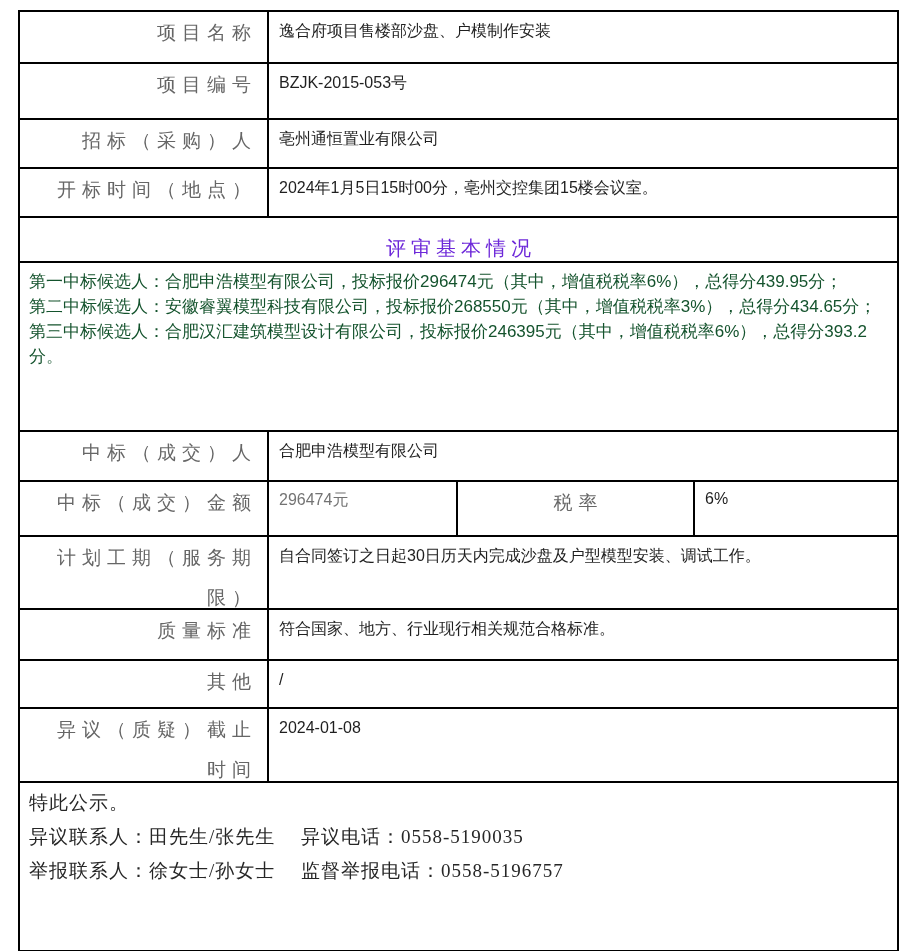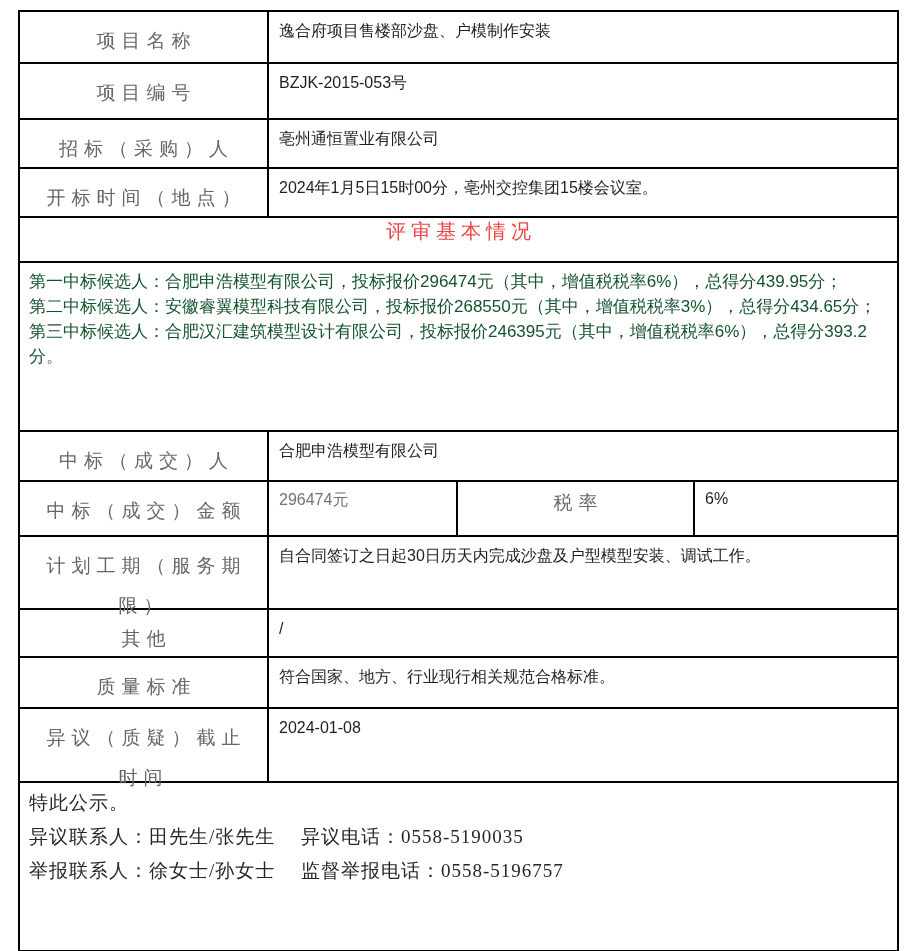--- a/index.html
+++ b/index.html
@@ -20,28 +20,28 @@
   .row {
     display: flex;
     border-bottom: 2px solid #000;
   }
   .row:last-child { border-bottom: none; }
 
   .label-cell {
     width: 249px;
     flex: 0 0 249px;
     border-right: 2px solid #000;
-    text-align: center;
+    text-align: right;
     font-family: "Liberation Serif", "DejaVu Serif", serif;
     font-size: 19px;
     color: #666666;
     letter-spacing: 6px;
     text-indent: 6px;
     line-height: 40px;
-    padding: 9px 10px 0 10px;
+    padding: 1px 10px 0 10px;
   }
   .value-cell {
     flex: 1 1 auto;
     font-size: 16px;
     color: #1f1f1f;
     padding: 8px 10px 0 10px;
     line-height: 22px;
     text-align: left;
   }
   .r1  { height: 52px; }
@@ -56,24 +56,24 @@
   .r10 { height: 51px; }
   .r11 { height: 48px; }
   .r12 { height: 74px; }
   .r13 { height: 167px; }
 
   .section-header-cell {
     flex: 1 1 auto;
     text-align: center;
     font-family: "Liberation Serif", "DejaVu Serif", serif;
     font-size: 20px;
-    color: #ef4444;
+    color: #6d28d9;
     letter-spacing: 5px;
     text-indent: 5px;
-    padding-top: 0;
+    padding-top: 17px;
   }
   .candidates-cell {
     flex: 1 1 auto;
     font-size: 17px;
     color: #14532d;
     line-height: 25px;
     padding: 6px 10px 0 9px;
   }
   .amount-cell {
     flex: 0 0 189px;
@@ -159,28 +159,28 @@
     <div class="amount-cell">296474元</div>
     <div class="tax-label-cell">税率</div>
     <div class="tax-value-cell">6%</div>
   </div>
 
   <div class="row r9">
     <div class="label-cell">计划工期（服务期限）</div>
     <div class="value-cell">自合同签订之日起30日历天内完成沙盘及户型模型安装、调试工作。</div>
   </div>
 
+  <div class="row r10">
+    <div class="label-cell">质量标准</div>
+    <div class="value-cell">符合国家、地方、行业现行相关规范合格标准。</div>
+  </div>
+
   <div class="row r11">
     <div class="label-cell">其他</div>
     <div class="value-cell">/</div>
-  </div>
-
-  <div class="row r10">
-    <div class="label-cell">质量标准</div>
-    <div class="value-cell">符合国家、地方、行业现行相关规范合格标准。</div>
   </div>
 
   <div class="row r12">
     <div class="label-cell">异议（质疑）截止时间</div>
     <div class="value-cell">2024-01-08</div>
   </div>
 
   <div class="row r13">
     <div class="footer-cell">
       <div>特此公示。</div>

